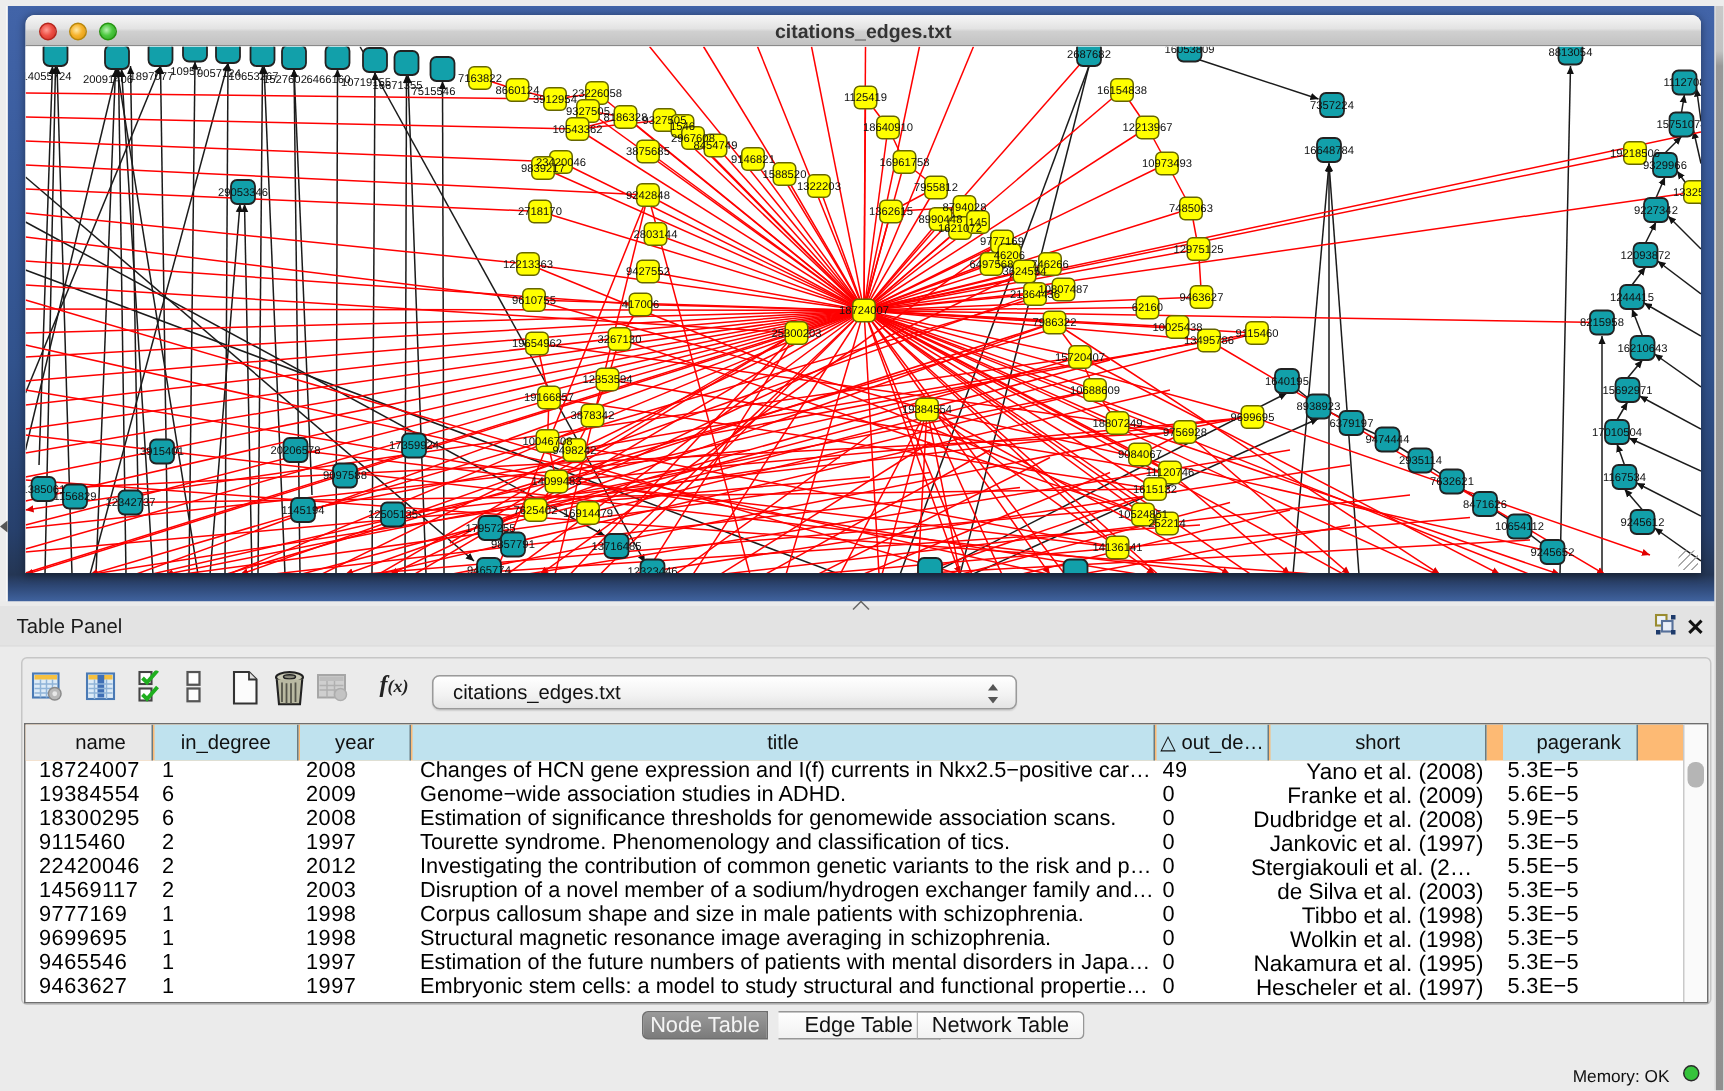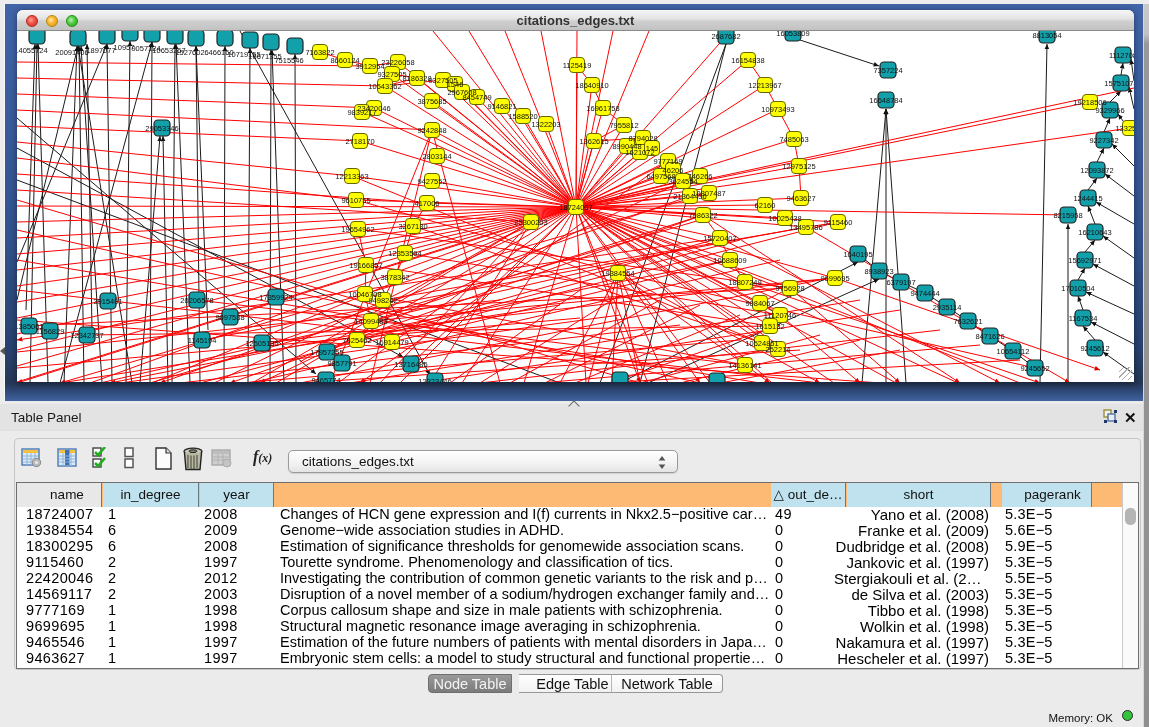--- a/index.html
+++ b/index.html
@@ -703,20 +703,21 @@
     <svg style="position:absolute;right:11px;top:5px" width="8" height="13" viewBox="0 0 8 13">
       <path d="M4 0 L7.4 4.4 H0.6 z" fill="#555"></path>
         <path d="M4 13 L7.4 8.6 H0.6 z" fill="#555"></path>
     </svg>
   </div>
   <div id="tbl">
     <div id="thead">
       <div class="th" style="left:0;width:85px;background:#e8e8e8;padding-left:16px;">name</div>
       <div class="th" style="left:86px;width:96px;">in_degree</div>
       <div class="th" style="left:183px;width:74px;">year</div>
+      <div class="th" style="left:258px;width:495px;">title</div>
       <div class="th" style="left:754px;width:75px;">△ out_de…</div>
       <div class="th" style="left:830px;width:144px;">short</div>
       <div class="th" style="left:985px;width:90px;padding-left:12px;">pagerank</div>
     </div>
     <div id="tbody">
         <div class="tr">
           <div class="c c0">18724007</div>
           <div class="c c1">1</div>
           <div class="c c2">2008</div>
           <div class="c c3">Changes of HCN gene expression and I(f) currents in Nkx2.5−positive cardiomyoc…</div>
@@ -786,21 +787,21 @@
           <div class="c c4">0</div>
           <div class="c c5">Wolkin et al. (1998)</div>
           <div class="c c6">5.3E−5</div>
         </div>
         <div class="tr">
           <div class="c c0">9465546</div>
           <div class="c c1">1</div>
           <div class="c c2">1997</div>
           <div class="c c3">Estimation of the future numbers of patients with mental disorders in Japan base…</div>
           <div class="c c4">0</div>
-          <div class="c c5">Nakamura et al. (1997)</div>
+          <div class="c c5">Nakamura et al. (1995)</div>
           <div class="c c6">5.3E−5</div>
         </div>
         <div class="tr">
           <div class="c c0">9463627</div>
           <div class="c c1">1</div>
           <div class="c c2">1997</div>
           <div class="c c3">Embryonic stem cells: a model to study structural and functional properties in car…</div>
           <div class="c c4">0</div>
           <div class="c c5">Hescheler et al. (1997)</div>
           <div class="c c6">5.3E−5</div>

